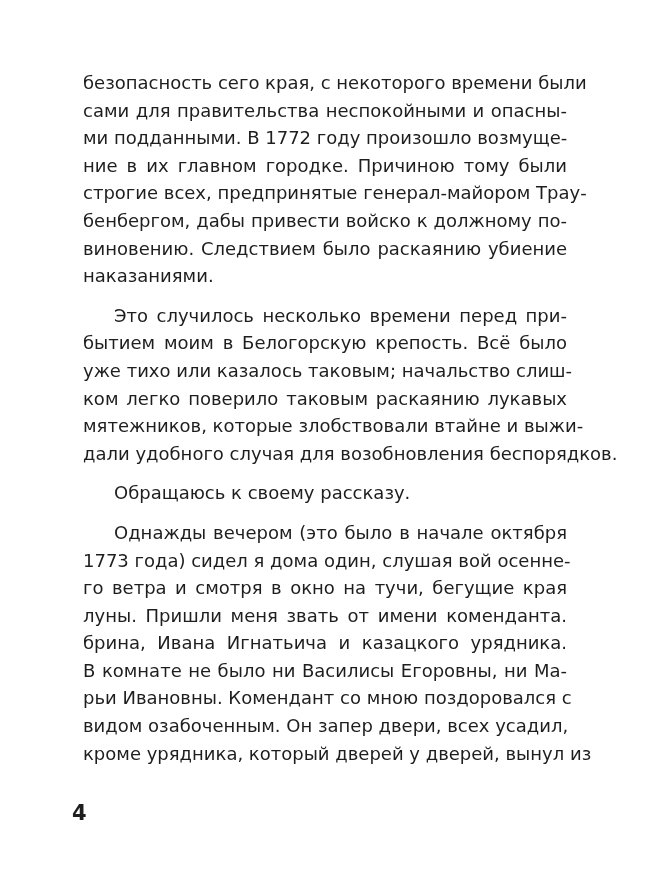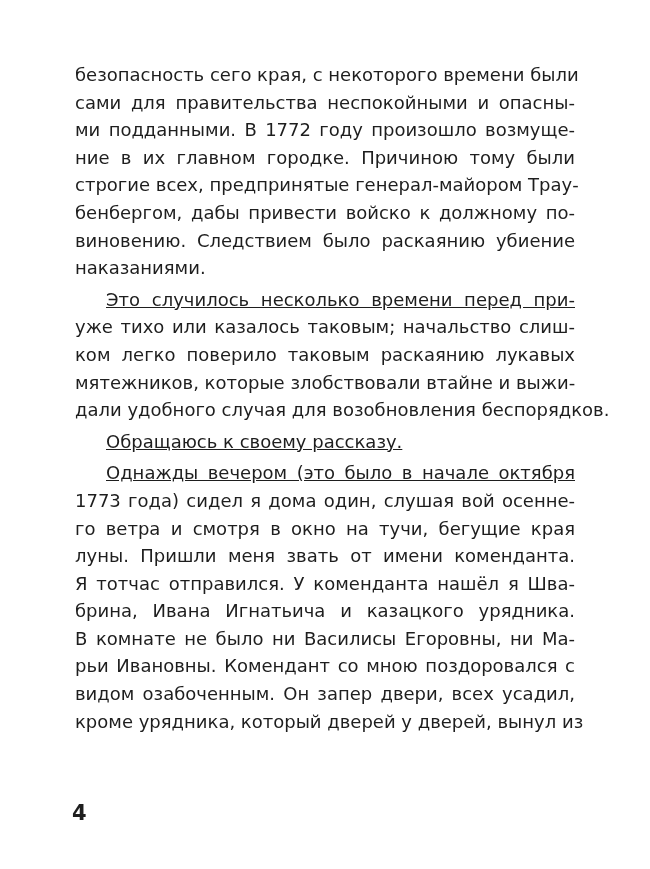--- a/index.html
+++ b/index.html
@@ -17,38 +17,37 @@
       position: absolute;
       left: 71px;
       top: 57px;
       width: 508px;
       color: #1e1e1e;
       font-family: "DejaVu Sans", sans-serif;
       font-size: 18px;
       line-height: 27.6px;
     }
     .para {
-      margin: 4px;
+      margin: 12px;
       text-align: justify;
       text-align-last: auto;
       hyphens: none;
     }
     .line {
       display: block;
       text-align: justify;
       text-align-last: justify;
       white-space: nowrap;
       height: 27.6px;
     }
     .line.last {
       text-align-last: left;
     }
     .line.indent {
       padding-left: 31px;
-      text-decoration: underline;
     }
     .page-number {
       position: absolute;
       left: 72px;
       top: 801px;
       font-family: "DejaVu Sans", sans-serif;
       font-weight: bold;
       font-size: 21px;
       color: #1e1e1e;
     }
@@ -64,36 +63,36 @@
     <span class="line">ми подданными. В 1772 году произошло возмуще-</span>
     <span class="line">ние в их главном городке. Причиною тому были</span>
     <span class="line">строгие всех, предпринятые генерал-майором Трау-</span>
     <span class="line">бенбергом, дабы привести войско к должному по-</span>
     <span class="line">виновению. Следствием было раскаянию убиение</span>
     <span class="line last">наказаниями.</span>
   </p>
 
   <p class="para">
     <span class="line indent">Это случилось несколько времени перед при-</span>
+    <span class="line">бытием моим в Белогорскую крепость. Всё было</span>
     <span class="line">уже тихо или казалось таковым; начальство слиш-</span>
     <span class="line">ком легко поверило таковым раскаянию лукавых</span>
     <span class="line">мятежников, которые злобствовали втайне и выжи-</span>
     <span class="line">дали удобного случая для возобновления беспорядков.</span>
   </p>
 
   <p class="para">
     <span class="line indent last">Обращаюсь к своему рассказу.</span>
   </p>
 
   <p class="para">
     <span class="line indent">Однажды вечером (это было в начале октября</span>
     <span class="line">1773 года) сидел я дома один, слушая вой осенне-</span>
     <span class="line">го ветра и смотря в окно на тучи, бегущие края</span>
     <span class="line">луны. Пришли меня звать от имени коменданта.</span>
-    <span class="line">Я тотчас отправился. У коменданта нашёл я Шва-</span>
     <span class="line">брина, Ивана Игнатьича и казацкого урядника.</span>
     <span class="line">В комнате не было ни Василисы Егоровны, ни Ма-</span>
     <span class="line">рьи Ивановны. Комендант со мною поздоровался с</span>
     <span class="line">видом озабоченным. Он запер двери, всех усадил,</span>
     <span class="line">кроме урядника, который дверей у дверей, вынул из</span>
   </p>
 </div>
 
 <div class="page-number">4</div>
 

